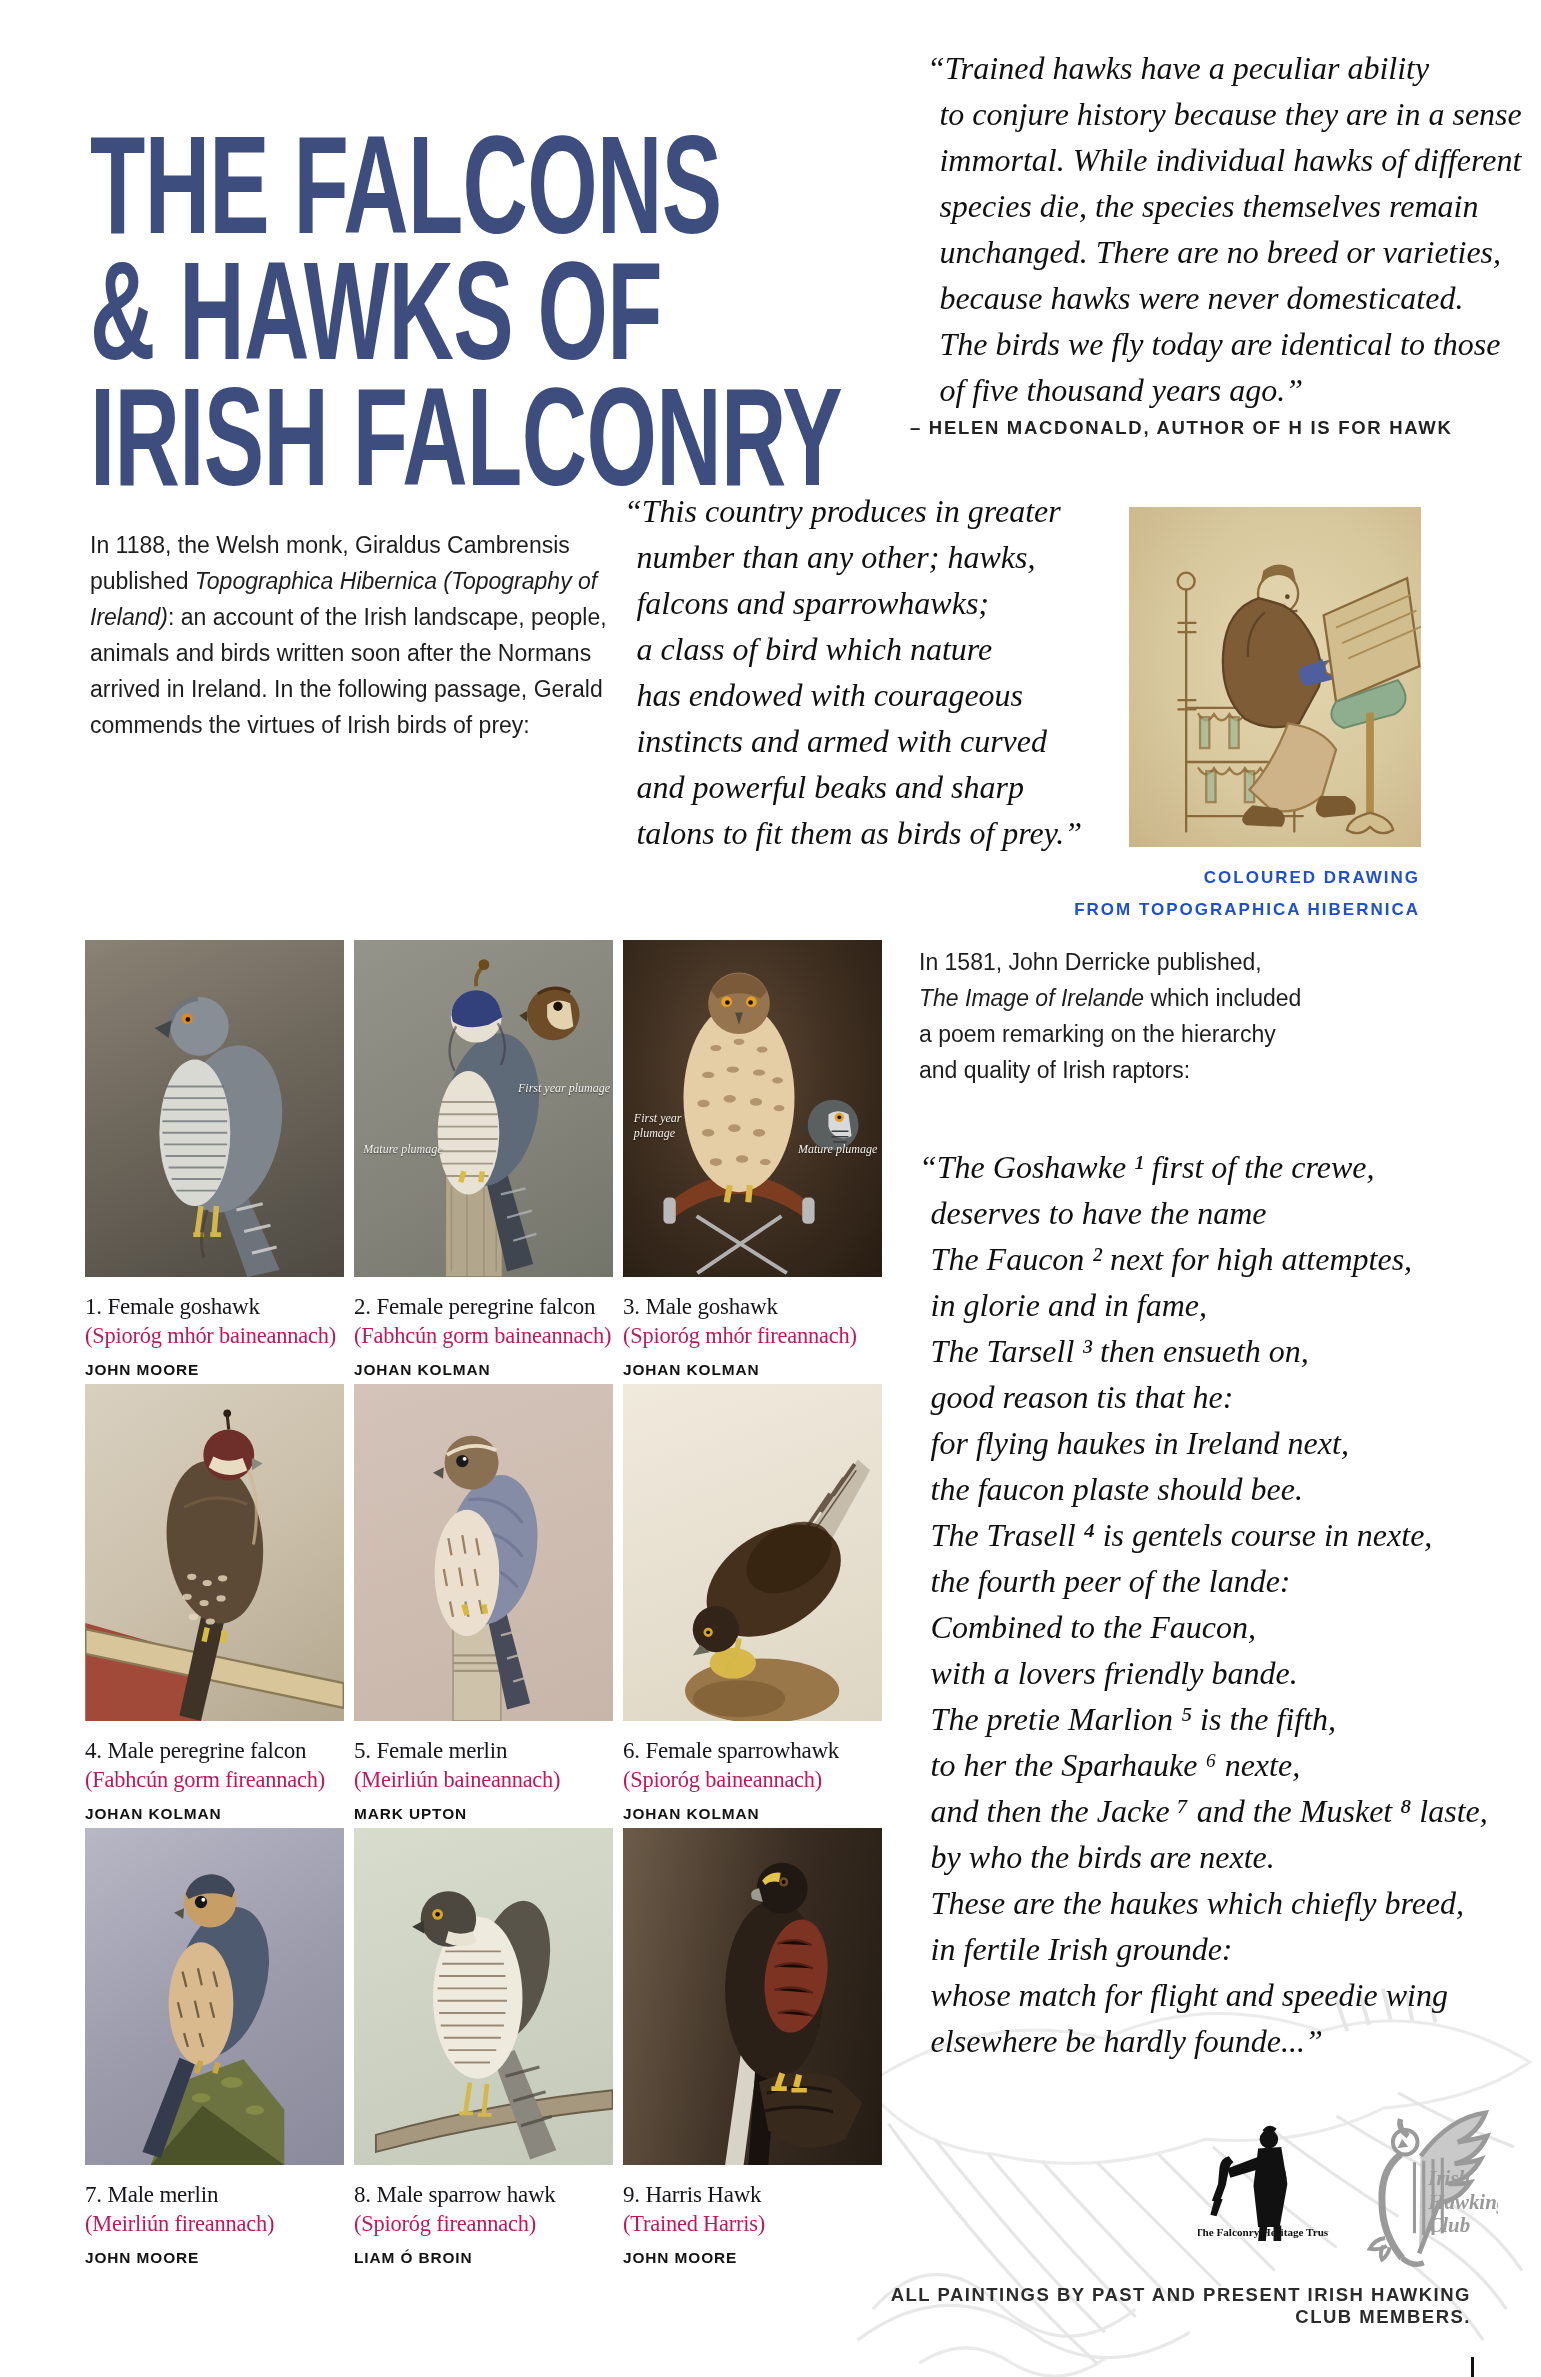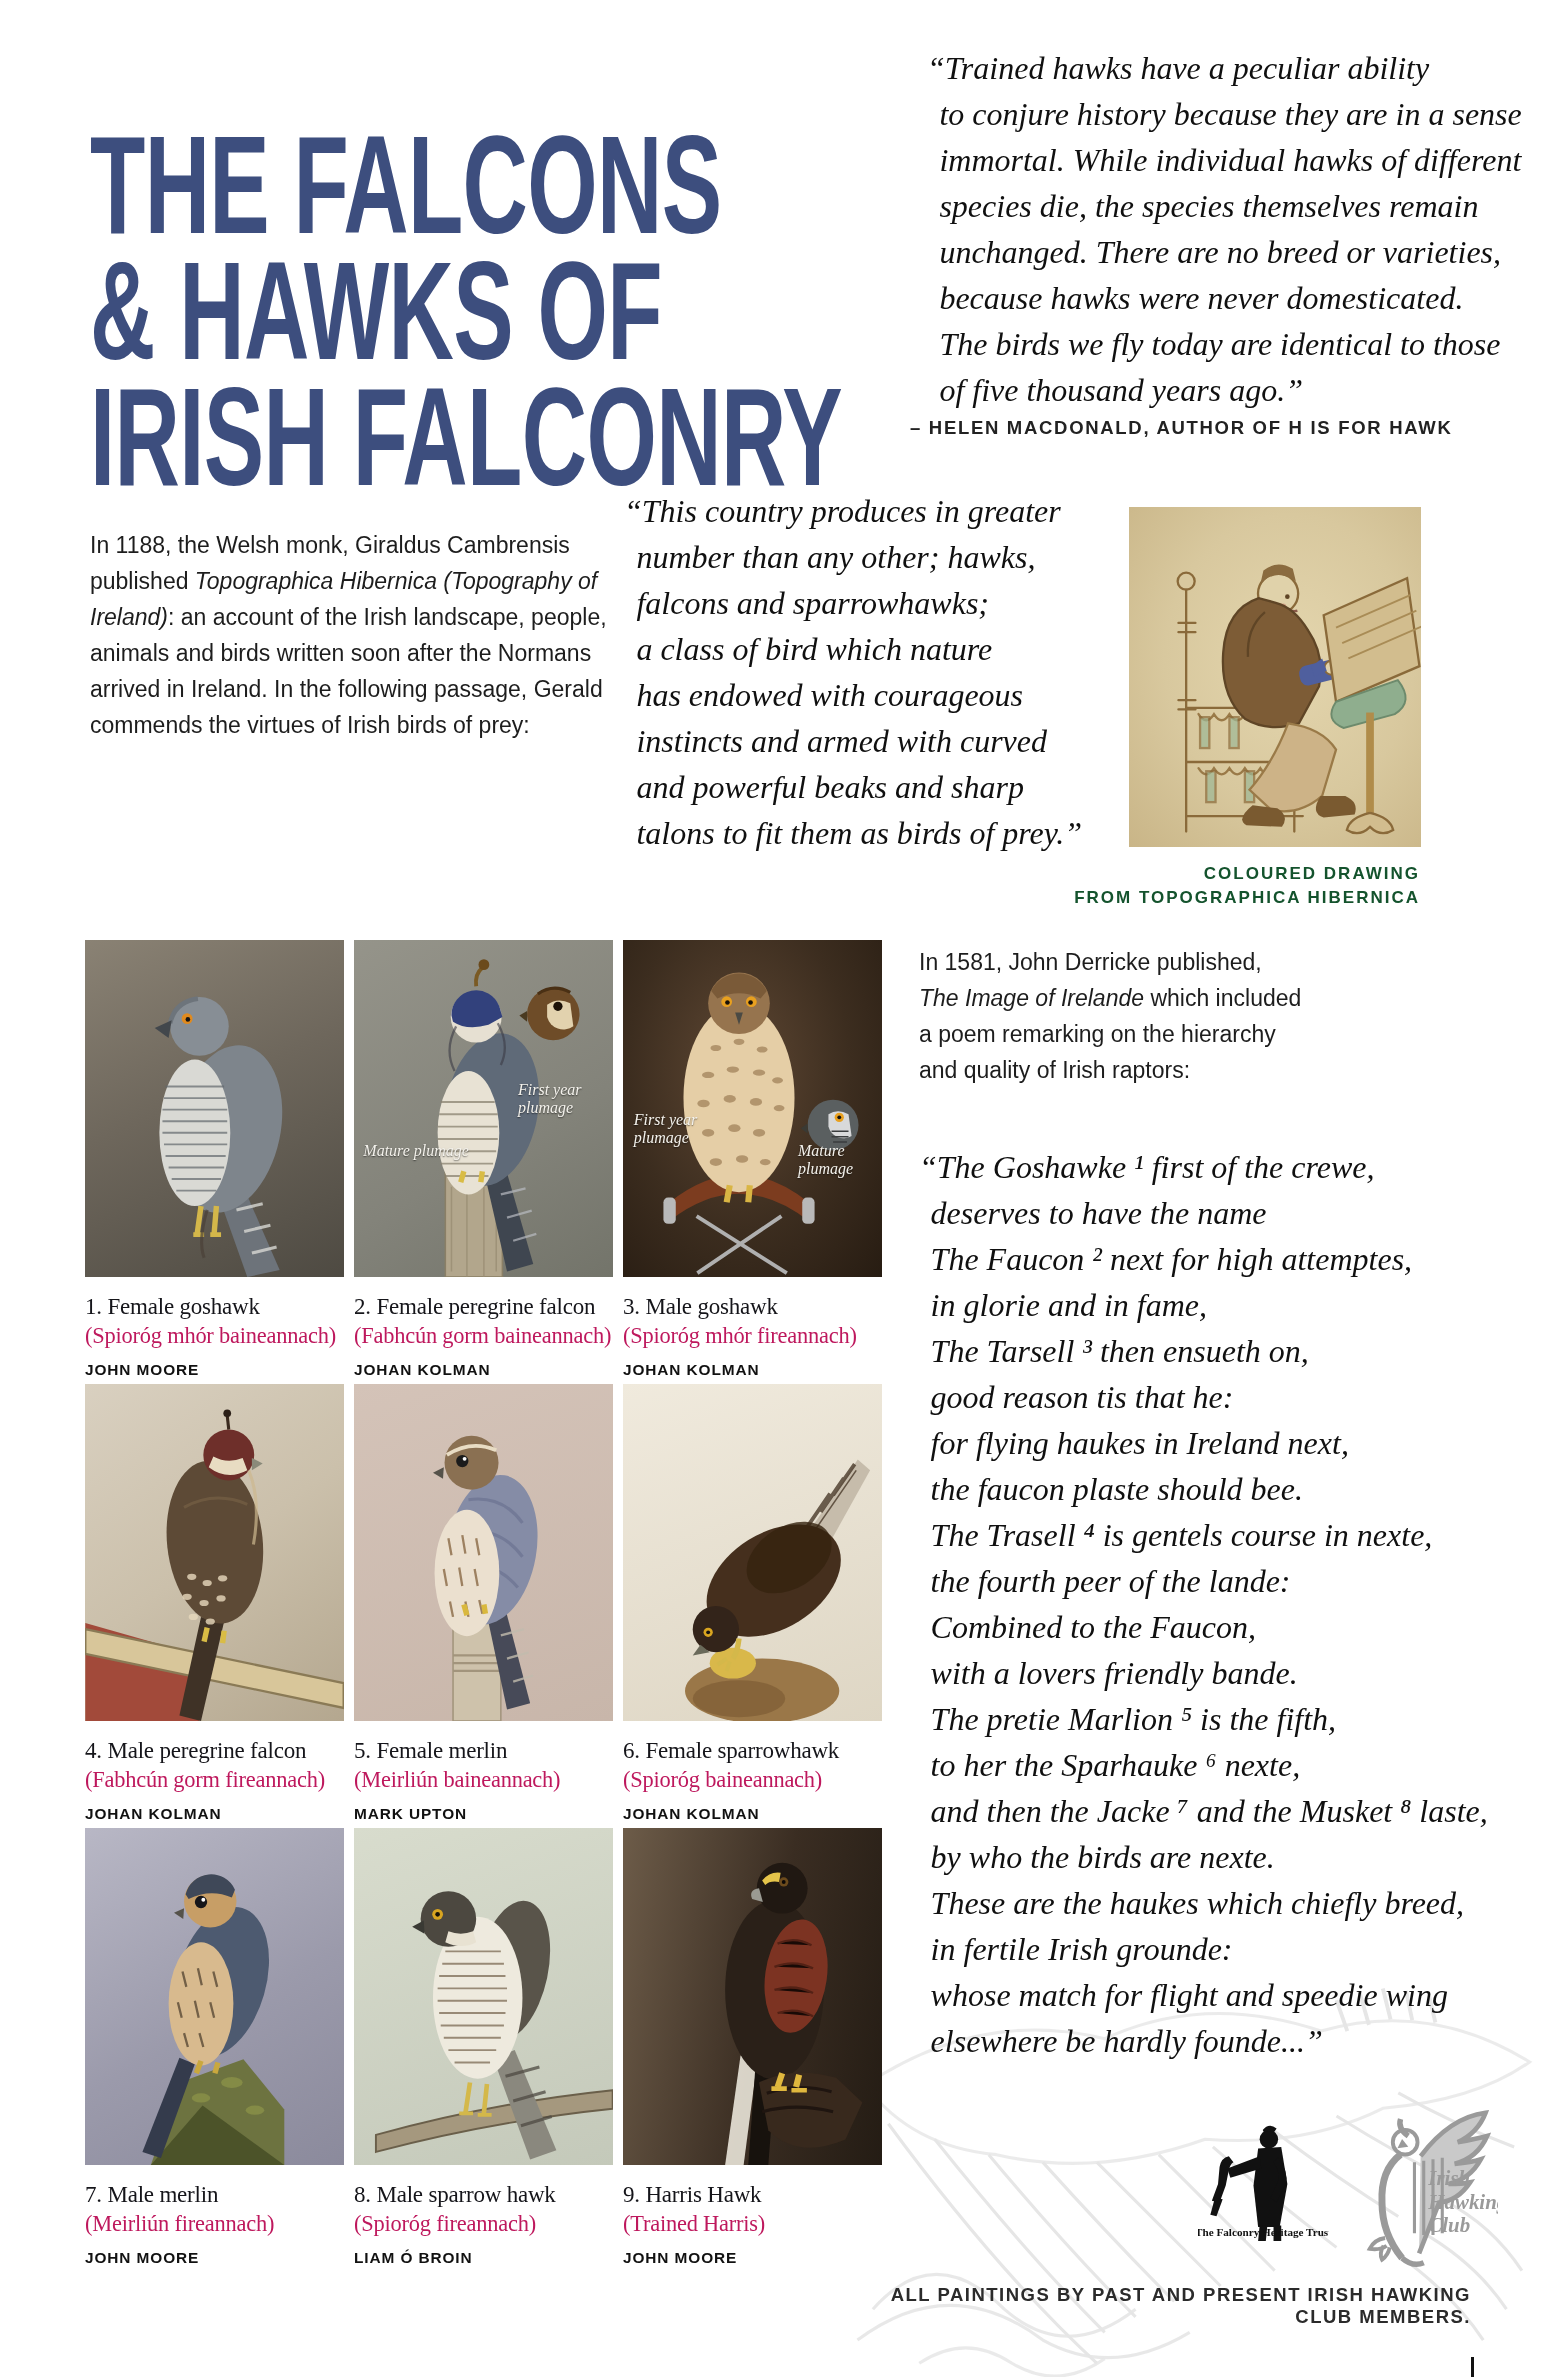--- a/index.html
+++ b/index.html
@@ -28,37 +28,37 @@
   .intro{position:absolute;left:90px;top:491px;width:525px;font-size:23px;line-height:36px;
          color:#1d1d1d;white-space:pre-line;}
   .intro p{margin:0 0 39px 0;}
   .ital{font-style:italic;}
 
   
   .manuscript{position:absolute;left:1129px;top:507px;width:292px;height:340px;
               background:radial-gradient(ellipse at 55% 45%, #e4d6ae 0%, #d8c89e 55%, #c9b587 100%);}
   .manuscript svg{display:block;width:100%;height:100%;}
   .fig-caption{position:absolute;left:1073px;top:862px;width:347px;text-align:right;
-               font-size:17px;line-height:24px;letter-spacing:2px;color:#14532d;
+               font-size:17px;line-height:32px;letter-spacing:2px;color:#1d4ed8;
                white-space:pre-line;font-weight:bold;}
 
   
   .derricke{position:absolute;left:919px;top:944px;width:479px;font-size:23px;line-height:36px;
             white-space:pre-line;}
   .poem{position:absolute;left:919px;top:1144px;width:571px;font-size:32px;line-height:46px;
         text-indent:-11.6px;padding-left:11.6px;}
 
   
   .gallery{position:absolute;left:85px;top:940px;width:796px;
            display:grid;grid-template-columns:259px 259px 259px;column-gap:10px;}
   .cell{width:259px;height:444px;position:relative;}
   .art{position:relative;width:259px;height:337px;overflow:hidden;}
   .art svg{position:absolute;left:0;top:0;width:100%;height:100%;}
   .annot{position:absolute;font-family:"Liberation Serif","DejaVu Serif",serif;font-style:italic;
-         font-size:16px;color:#f4f2ec;text-shadow:0 0.8px 1.5px rgba(0,0,0,.55);}
+         font-size:12px;color:#f4f2ec;text-shadow:0 0.8px 1.5px rgba(0,0,0,.55);}
   .cap-name{margin-top:15.4px;font-family:"Liberation Serif","DejaVu Serif",serif;font-size:23px;
             line-height:29px;color:#15151a;letter-spacing:-0.2px;}
   .cap-irish{font-family:"Liberation Serif","DejaVu Serif",serif;font-size:22.4px;line-height:29px;
              color:#be185d;letter-spacing:-0.2px;}
   .cap-artist{margin-top:10.8px;font-size:15.4px;font-weight:bold;letter-spacing:0.9px;color:#111;}
 
   
   .p1{background:linear-gradient(155deg,#8a8274 0%,#6e675c 45%,#4e4a42 100%);}
   .p2{background:linear-gradient(150deg,#95948a 0%,#83837a 60%,#73746a 100%);}
   .p3{background:radial-gradient(ellipse at 45% 38%,#5e4733 0%,#3c2d1f 55%,#271c12 100%);}

